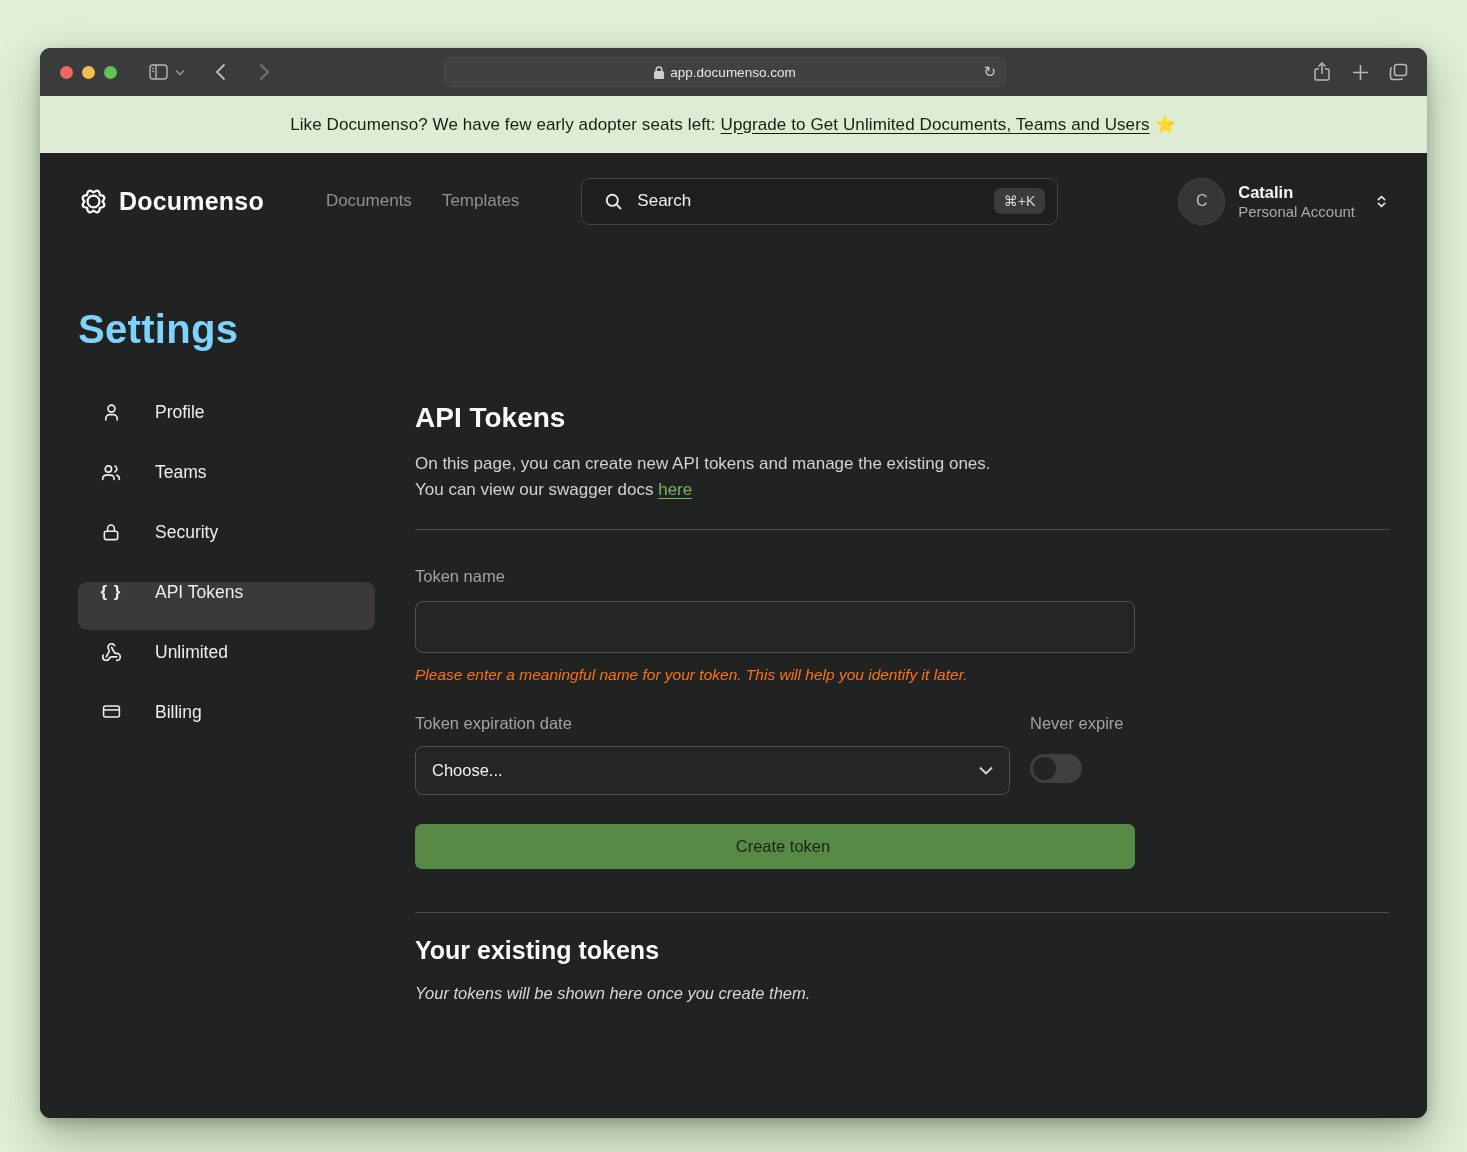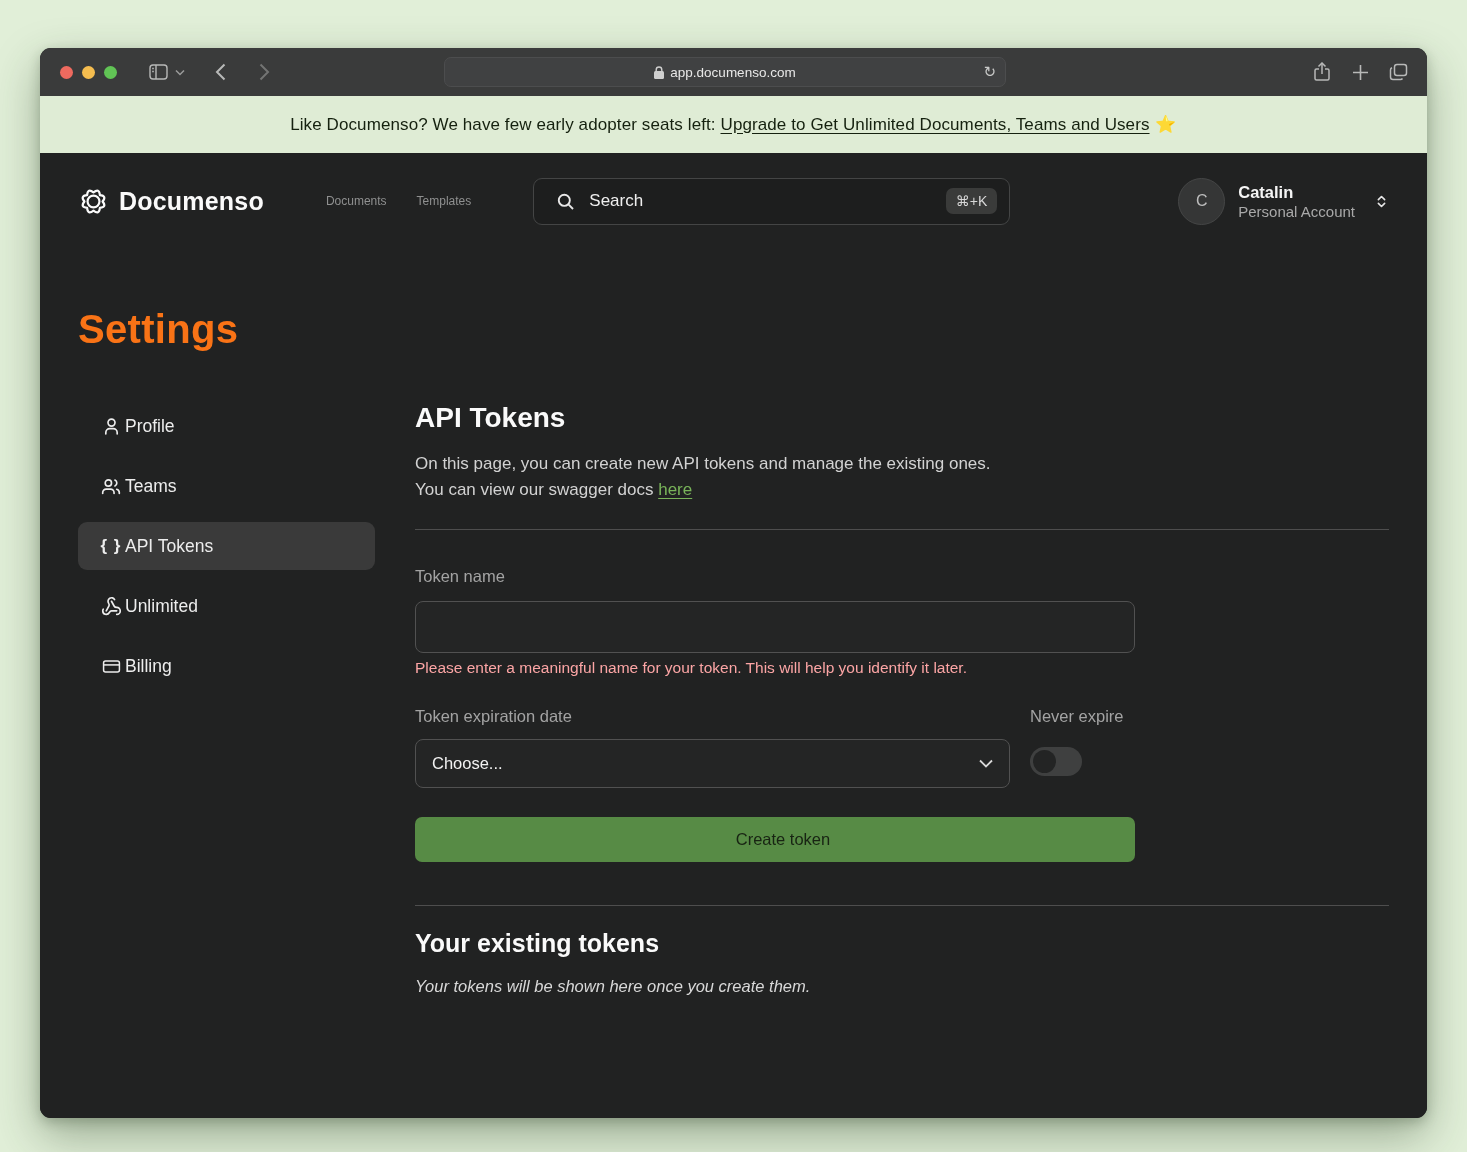--- a/index.html
+++ b/index.html
@@ -96,21 +96,21 @@
 
   .app-header {
     height: 96px;
     display: flex;
     align-items: center;
   }
   .brand { display: flex; align-items: center; gap: 10px; justify-content: flex-end; }
   .brand .logo-icon { color: #fafafa; display: flex; }
   .brand-name { font-size: 25px; font-weight: 700; color: #fafafa; letter-spacing: .2px; }
   .main-nav { display: flex; gap: 30px; margin-left: 62px; }
-  .main-nav .nav-link { color: #8f9090; font-size: 12px; font-weight: 500; cursor: pointer; }
+  .main-nav .nav-link { color: #8f9090; font-size: 17px; font-weight: 500; cursor: pointer; }
 
   .searchbar {
     margin-left: 62px;
     width: 477px;
     height: 47px;
     border: 1px solid #444545;
     background: #1d1e1e;
     border-radius: 9px;
     display: flex;
     align-items: center;
@@ -138,34 +138,33 @@
     display: flex; align-items: center; justify-content: center;
     font-size: 16px;
   }
   .account-meta .account-name { font-size: 16.5px; font-weight: 600; color: #f5f5f5; }
   .account-meta .account-type { font-size: 15px; color: #a9a9a9; margin-top: 1px; }
   .account .chevrons-icon { color: #e6e6e6; margin-left: 6px; display: flex; }
 
   .page-title {
     font-size: 40px;
     font-weight: 700;
-    color: #f97316;
+    color: #7dd3fc;
     margin-top: 58px;
     letter-spacing: .3px;
   }
 
   .layout { display: flex; margin-top: 50px; }
 
   
   .settings-nav { width: 297px; flex: 0 0 auto; display: flex; flex-direction: column; gap: 12px; }
   .side-item {
     height: 48px;
     display: flex;
-    align-items: center;
-    gap: 3px;
+    gap: 33px;
     padding: 0 22px;
     border-radius: 9px;
     color: #ededed;
     font-size: 17.5px;
     font-weight: 500;
     cursor: pointer;
   }
   .side-item .si-icon { display: flex; width: 22px; justify-content: center; color: #ededed; }
   .side-item.active { background: #3a3a3a; }
   .braces-glyph { font-size: 17px; font-weight: 600; letter-spacing: 1px; font-family: "Liberation Sans", sans-serif; }
@@ -186,21 +185,21 @@
     height: 52px;
     background: #242525;
     border: 1px solid #515151;
     border-radius: 8px;
     color: #f0f0f0;
     font-size: 16px;
     padding: 0 14px;
     outline: none;
     font-family: "Liberation Sans", sans-serif;
   }
-  .hint { margin-top: 6px; font-size: 15.5px; color: #fca5a5; }
+  .hint { margin-top: 13px; font-style: italic; font-size: 15.5px; color: #f97316; }
 
   .exp-row { margin-top: 30px; width: 720px; display: flex; }
   .exp-col { width: 595px; }
   .never-col { margin-left: auto; width: 105px; }
   .select {
     margin-top: 13px;
     width: 595px;
     height: 49px;
     border: 1px solid #515151;
     background: #242525;
@@ -393,20 +392,29 @@
             <svg width="22" height="21" viewBox="0 0 24 24" fill="none" stroke="currentColor" stroke-width="1.9" stroke-linecap="round">
                 <circle cx="9" cy="8" r="3.6"></circle>
                 <path d="M2.5 20v-1a4 4 0 0 1 4-4h5a4 4 0 0 1 4 4v1"></path>
                 <path d="M16.5 4.7a3.6 3.6 0 0 1 0 6.6"></path>
                 <path d="M18.5 15.2a4 4 0 0 1 3 3.8v1"></path>
               </svg>
           </span>
           <span>Teams</span>
         </div>
 
+        <div class="side-item">
+          <span class="si-icon">
+            <svg width="20" height="21" viewBox="0 0 24 24" fill="none" stroke="currentColor" stroke-width="1.9">
+                <rect x="4" y="10.5" width="16" height="10" rx="2.5"></rect>
+                <path d="M8 10.5V7a4 4 0 0 1 8 0v3.5"></path>
+              </svg>
+          </span>
+          <span>Security</span>
+        </div>
 
         <div class="side-item active">
           <span class="si-icon braces-glyph">{ }</span>
           <span>API Tokens</span>
         </div>
 
         <div class="side-item">
           <span class="si-icon">
             <svg width="21" height="21" viewBox="0 0 24 24" fill="none" stroke="currentColor" stroke-width="1.9" stroke-linecap="round" stroke-linejoin="round">
                 <path d="M18 16.98h-5.99c-1.1 0-1.95.94-2.48 1.9A4 4 0 0 1 2 17c.01-.7.2-1.4.57-2"></path>

